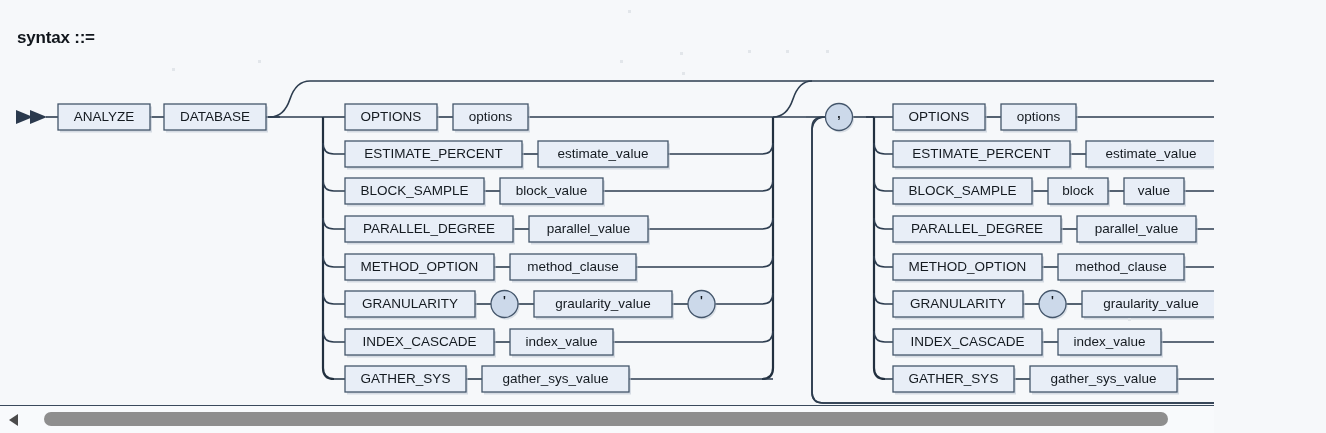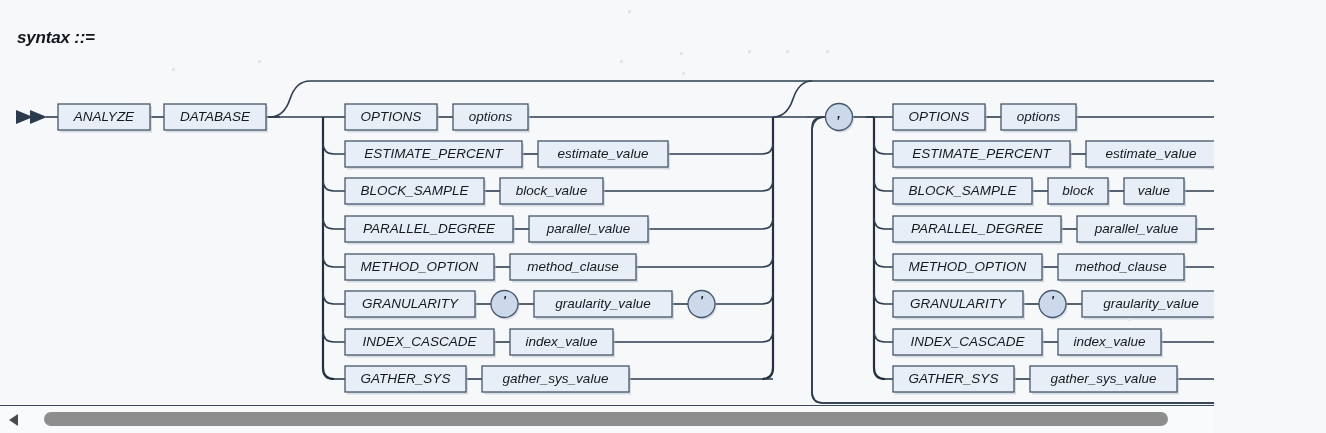--- a/index.html
+++ b/index.html
@@ -3,21 +3,21 @@
 <meta charset="utf-8">
 <style>
   html,body{margin:0;padding:0;}
   body{
     width:1326px;height:433px;
     background:#f6f8fa;
     font-family:"Liberation Sans", sans-serif;
     overflow:hidden;
     position:relative;
   }
-  #stage{position:absolute;inset:0;width:1214px;height:433px;overflow:hidden;font-style:italic;}
+  #stage{position:absolute;inset:0;width:1214px;height:433px;overflow:hidden;}
   .title{
     position:absolute;left:17px;top:28px;
     font-family:"Liberation Sans", sans-serif;
     font-weight:bold;font-size:17px;color:#11161c;
     letter-spacing:-0.2px;white-space:nowrap;
   }
   svg.diagram{position:absolute;left:0;top:0;width:1326px;height:410px;}
   .rail{fill:none;stroke:#2d3d4f;stroke-width:1.6;}
   .rail-thick{fill:none;stroke:#22303f;stroke-width:2.2;}
   .nodebox{fill:#e8eef7;stroke:#44566b;stroke-width:1.3;}

